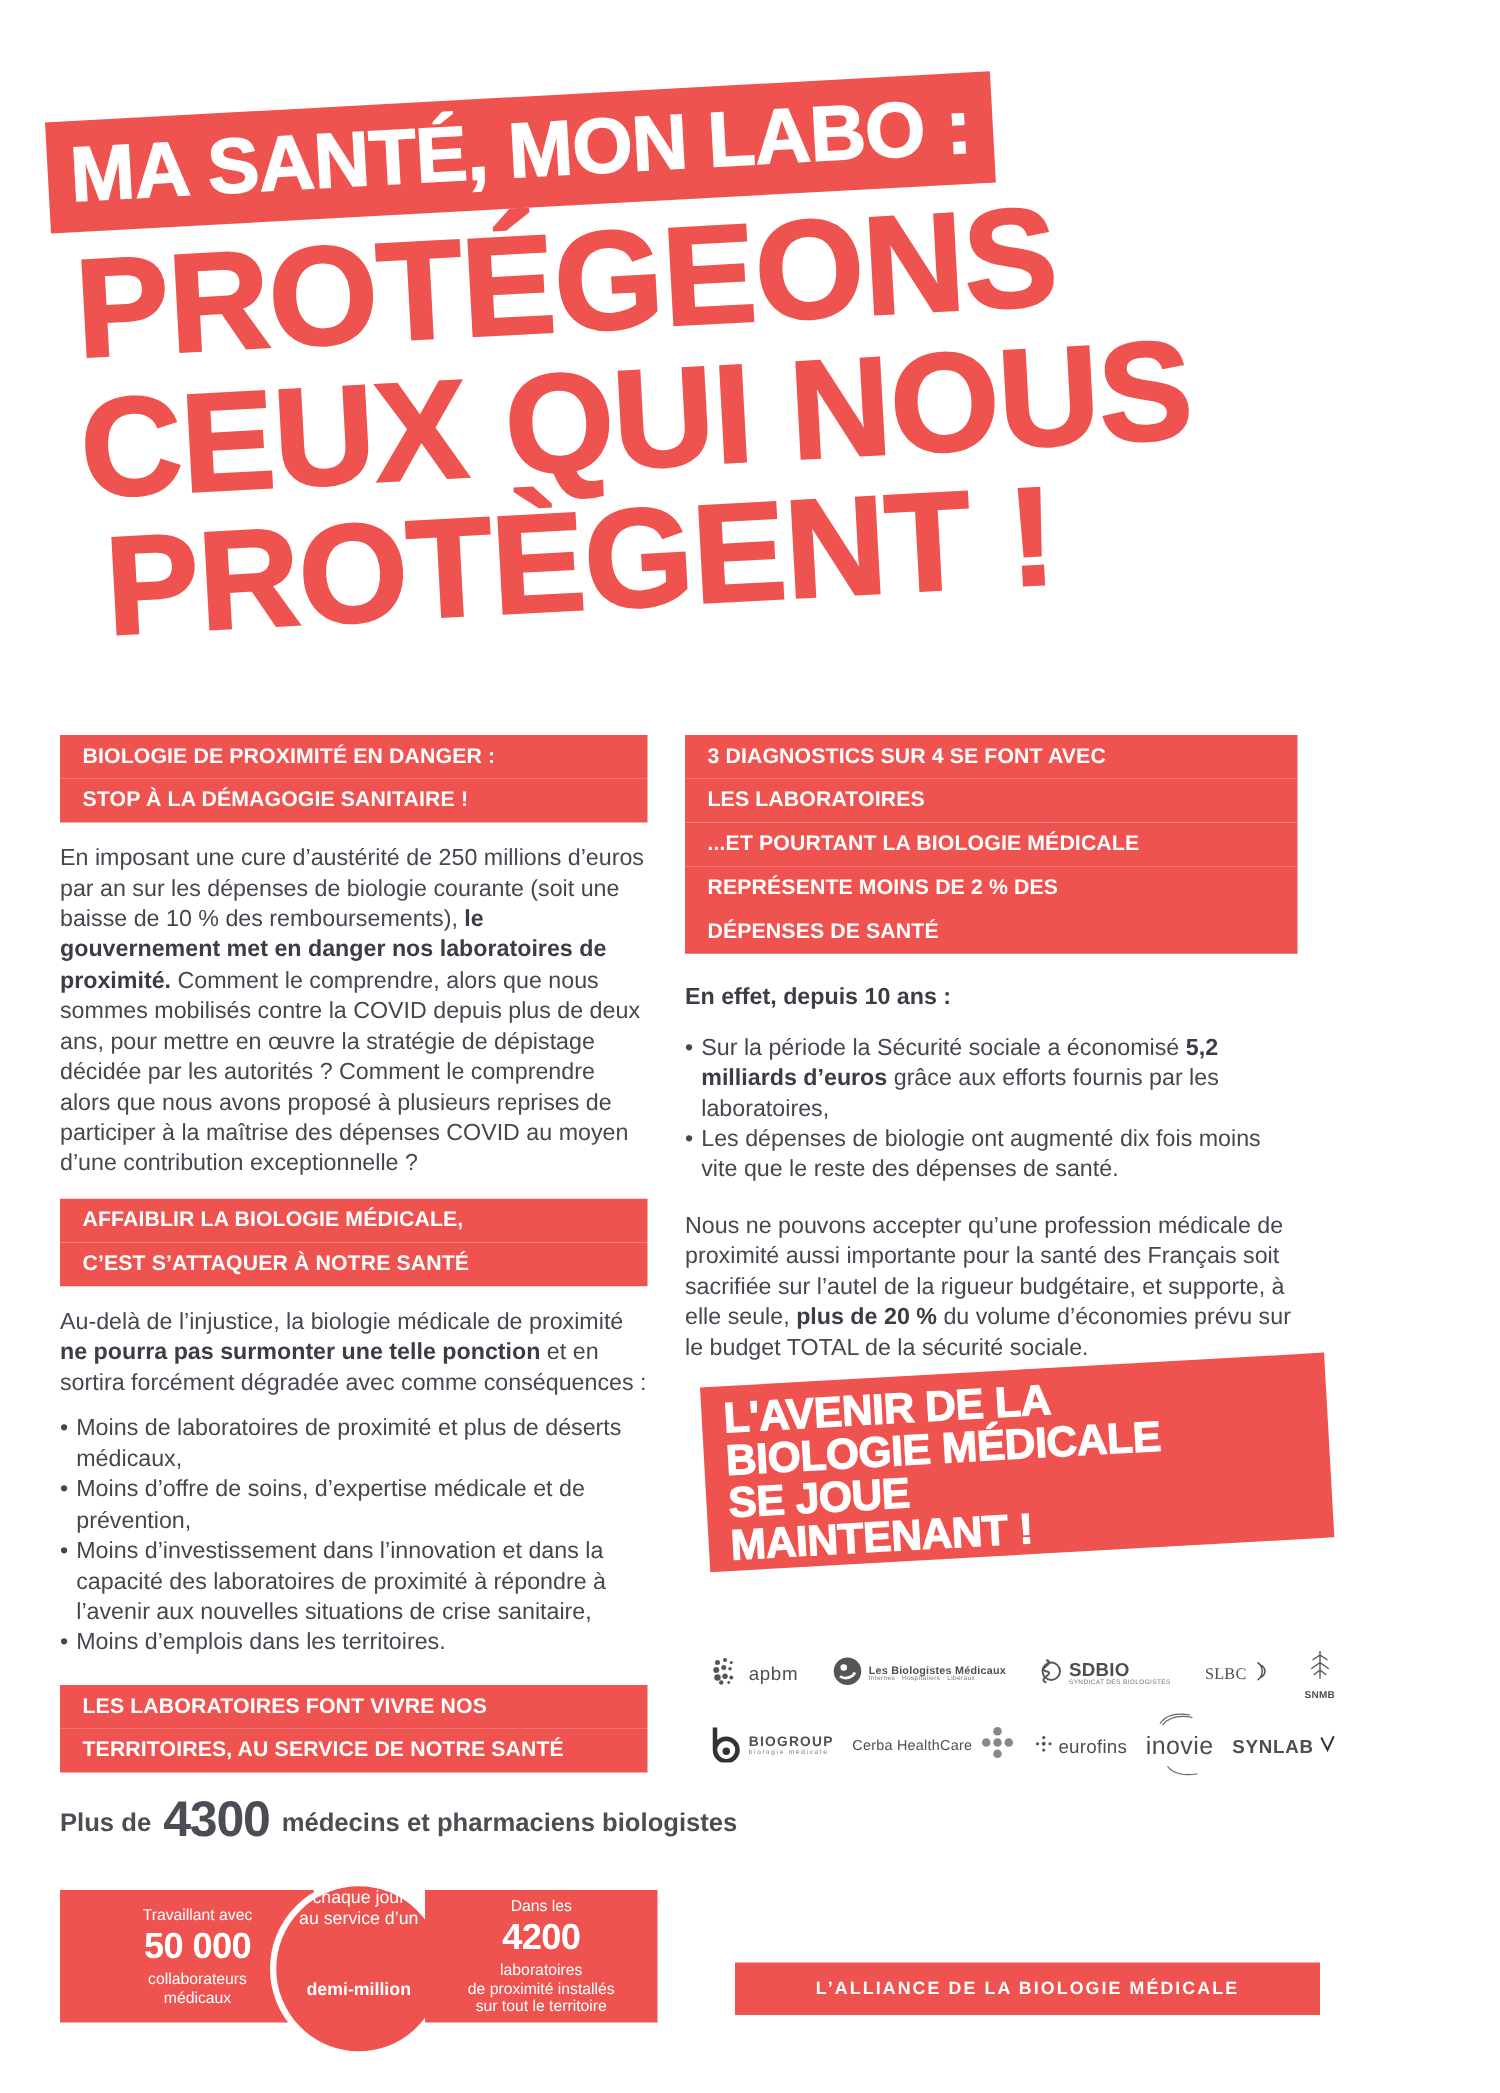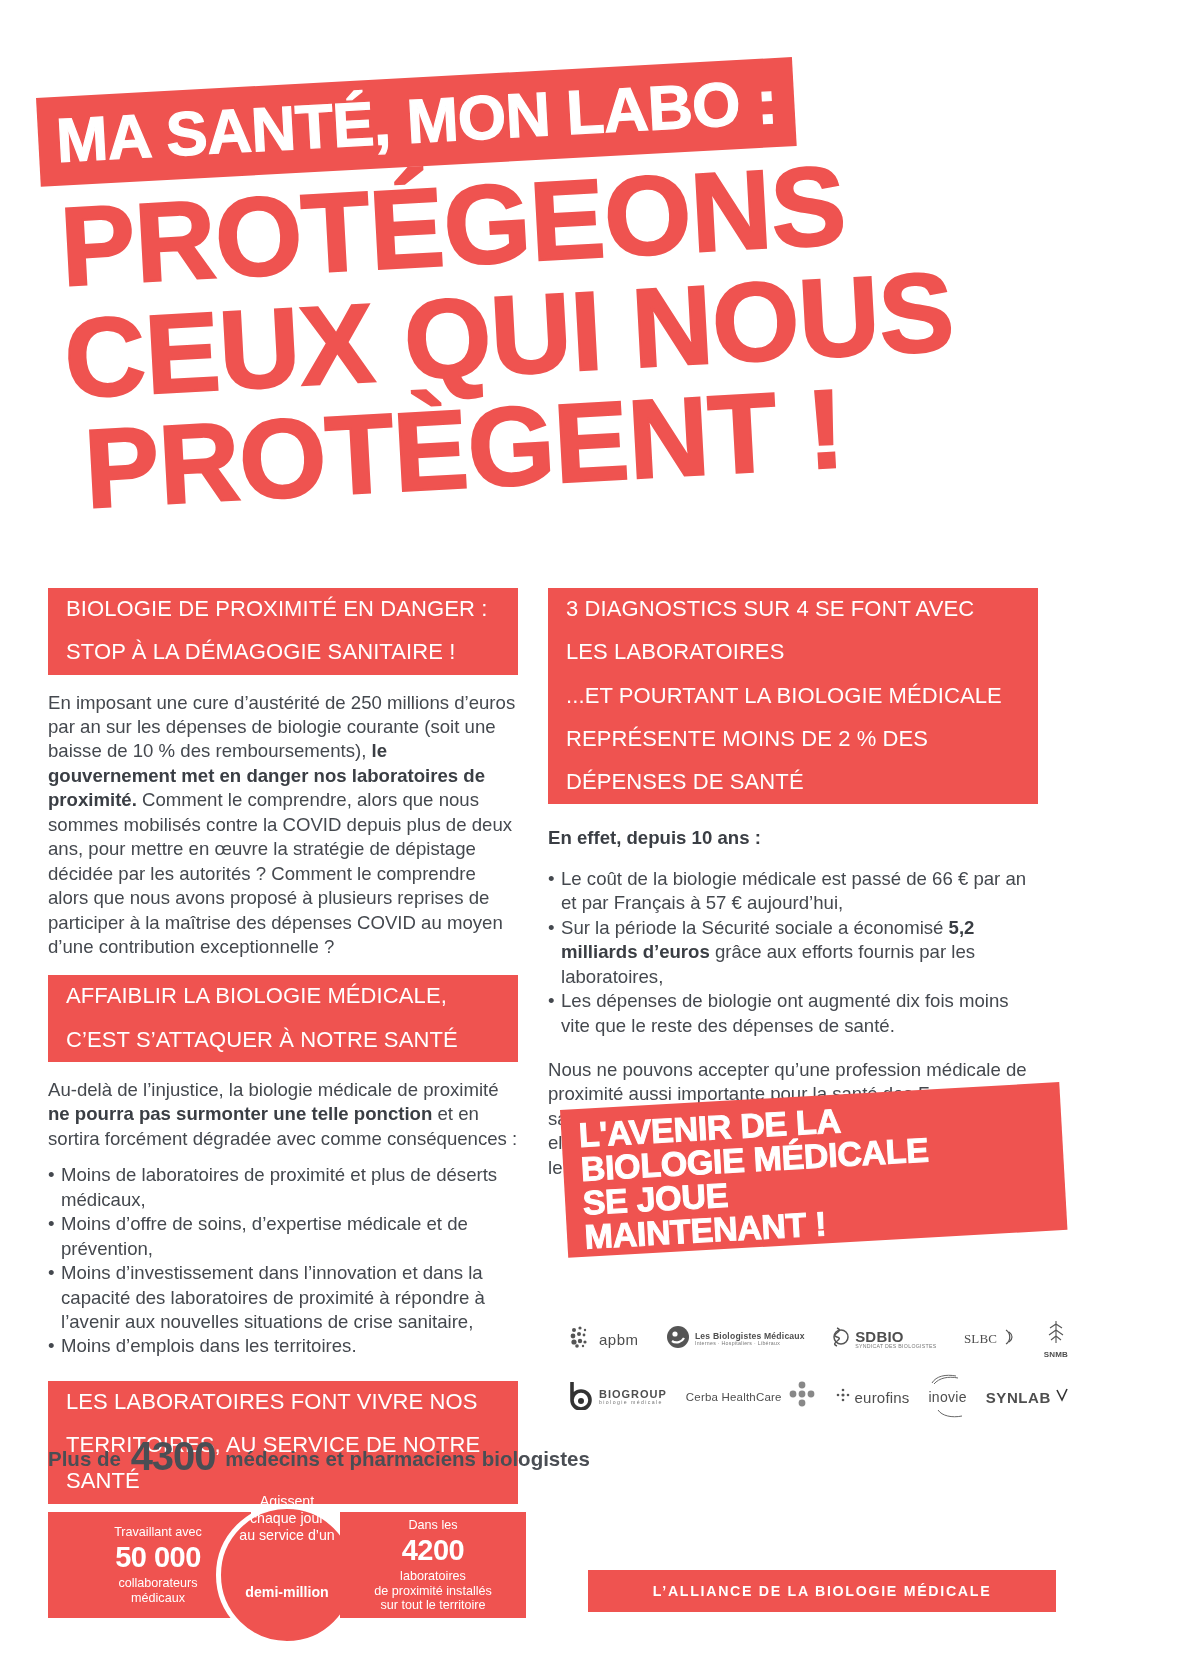--- a/index.html
+++ b/index.html
@@ -77,22 +77,22 @@
   
   .col {
     position: absolute;
     top: 588px;
   }
   .col-left  { left: 48px;  width: 470px; }
   .col-right { left: 548px; width: 490px; }
 
   
   .redhead {
-    font-weight: 400;
-    font-size: 22px;
+    font-weight: 700;
+    font-size: 17px;
     line-height: 1.28;
     color: #ffffff;
     margin: 0 0 16px 0;
     letter-spacing: 0.1px;
   }
   .redhead span {
     background: #ef5350;
     box-decoration-break: clone;
     -webkit-box-decoration-break: clone;
     padding: 3px 9px 4px 9px;
@@ -357,21 +357,20 @@
     <span class="ln"><span>3 DIAGNOSTICS SUR 4 SE FONT AVEC</span></span>
     <span class="ln"><span>LES LABORATOIRES</span></span>
     <span class="ln"><span>...ET POURTANT LA BIOLOGIE MÉDICALE</span></span>
     <span class="ln"><span>REPRÉSENTE MOINS DE 2 % DES</span></span>
     <span class="ln"><span>DÉPENSES DE SANTÉ</span></span>
   </div>
 
   <p class="body nogap" style="margin-top:22px;"><b>En effet, depuis 10 ans :</b></p>
 
   <ul class="body" style="margin-top:2px;">
-    <li><span>Le coût de la biologie médicale est passé de 66 € par an et par Français à 57 € aujourd’hui,</span></li>
     <li><span>Sur la période la Sécurité sociale a économisé </span><b>5,2 milliards d’euros</b><span> grâce aux efforts fournis par les laboratoires,</span></li>
     <li><span>Les dépenses de biologie ont augmenté dix fois moins vite que le reste des dépenses de santé.</span></li>
   </ul>
 
   <p class="body" style="margin-top:20px;"><span>Nous ne pouvons accepter qu’une profession médicale de proximité aussi importante pour la santé des Français soit sacrifiée sur l’autel de la rigueur budgétaire, et supporte, à elle seule, </span><b>plus de 20 %</b><span> du volume d’économies prévu sur le budget TOTAL de la sécurité sociale.</span></p>
 
 </div>
 
 <div class="callout">
   <div class="callout-bg"></div>
@@ -498,21 +497,21 @@
       <span class="logo-name" style="font-weight:400;font-size:15px;">eurofins</span>
     </div>
 
     <div class="logo" style="flex-direction:column;gap:0;">
       <span>
         <svg width="36" height="12" viewBox="0 0 36 12" fill="none" stroke="#666" stroke-width="1">
             <path d="M2 10C6 3 16 1 26 3"></path>
             <path d="M4 11C9 5 18 3 28 5"></path>
           </svg>
       </span>
-      <span class="logo-name" style="font-weight:400;font-size:14px;letter-spacing:0.3px;">inovie</span>
+      <span class="logo-name" style="font-weight:400;font-size:20px;letter-spacing:0.3px;">inovie</span>
       <span>
         <svg width="36" height="10" viewBox="0 0 36 10" fill="none" stroke="#666" stroke-width="1">
             <path d="M8 1c4 6 14 8 24 6"></path>
           </svg>
       </span>
     </div>
 
     <div class="logo">
       <span class="logo-name" style="font-size:15px;font-weight:700;letter-spacing:0.6px;">SYNLAB</span>
       <span>

